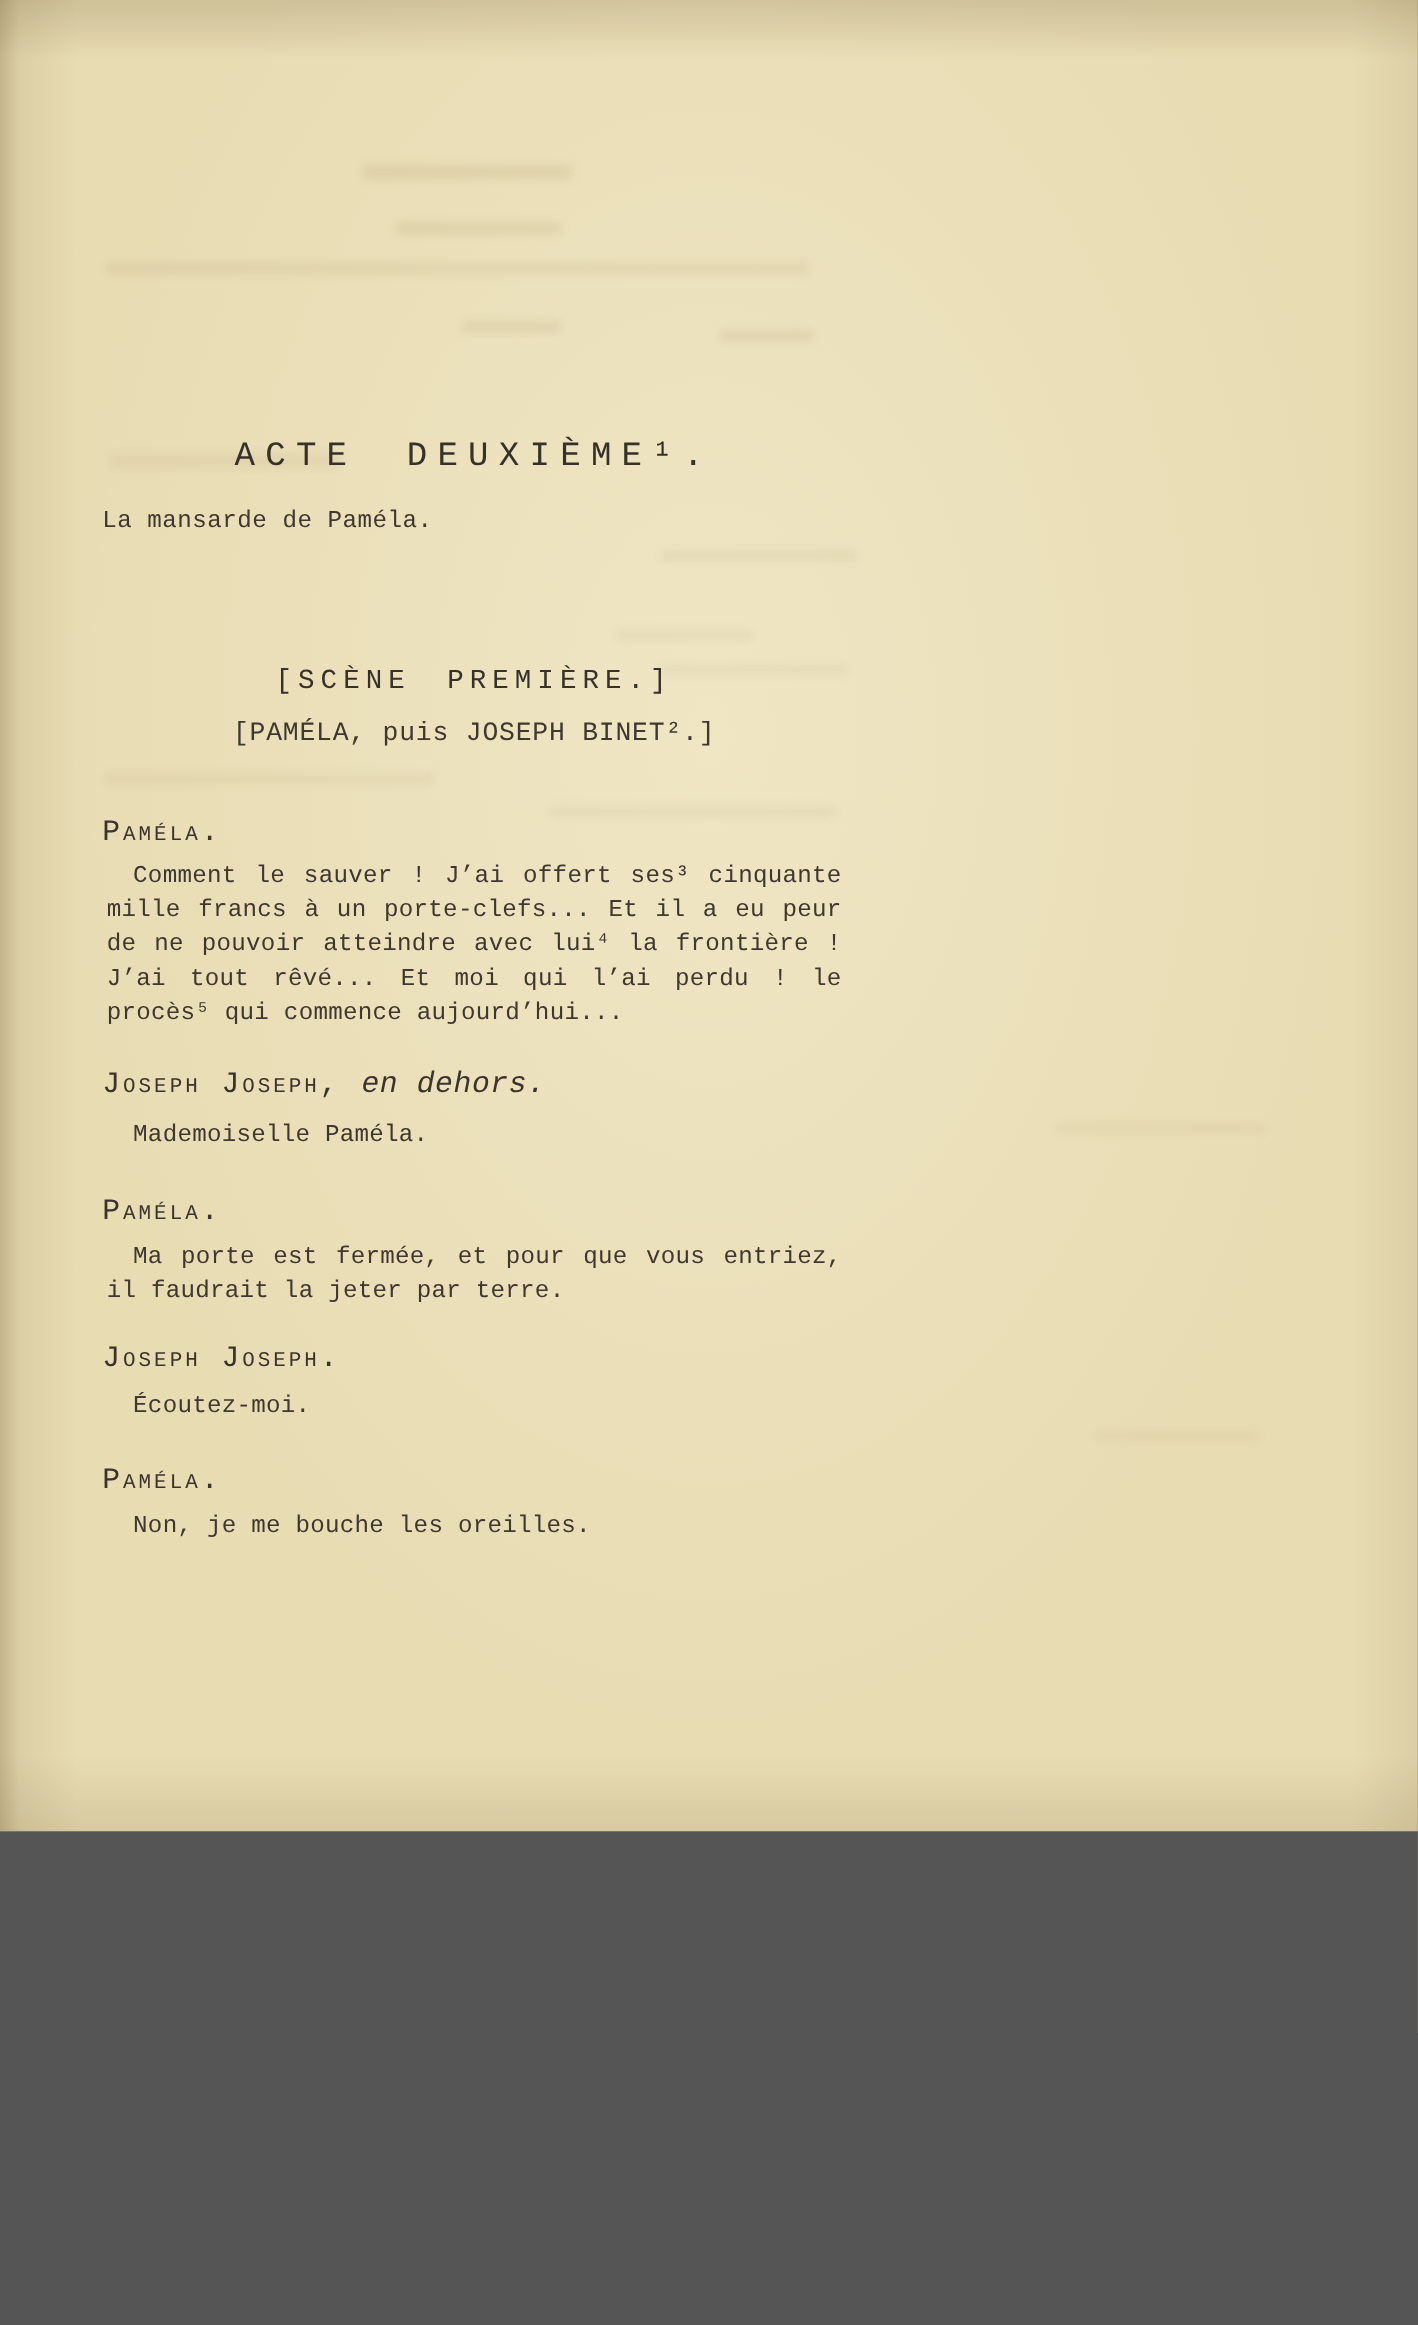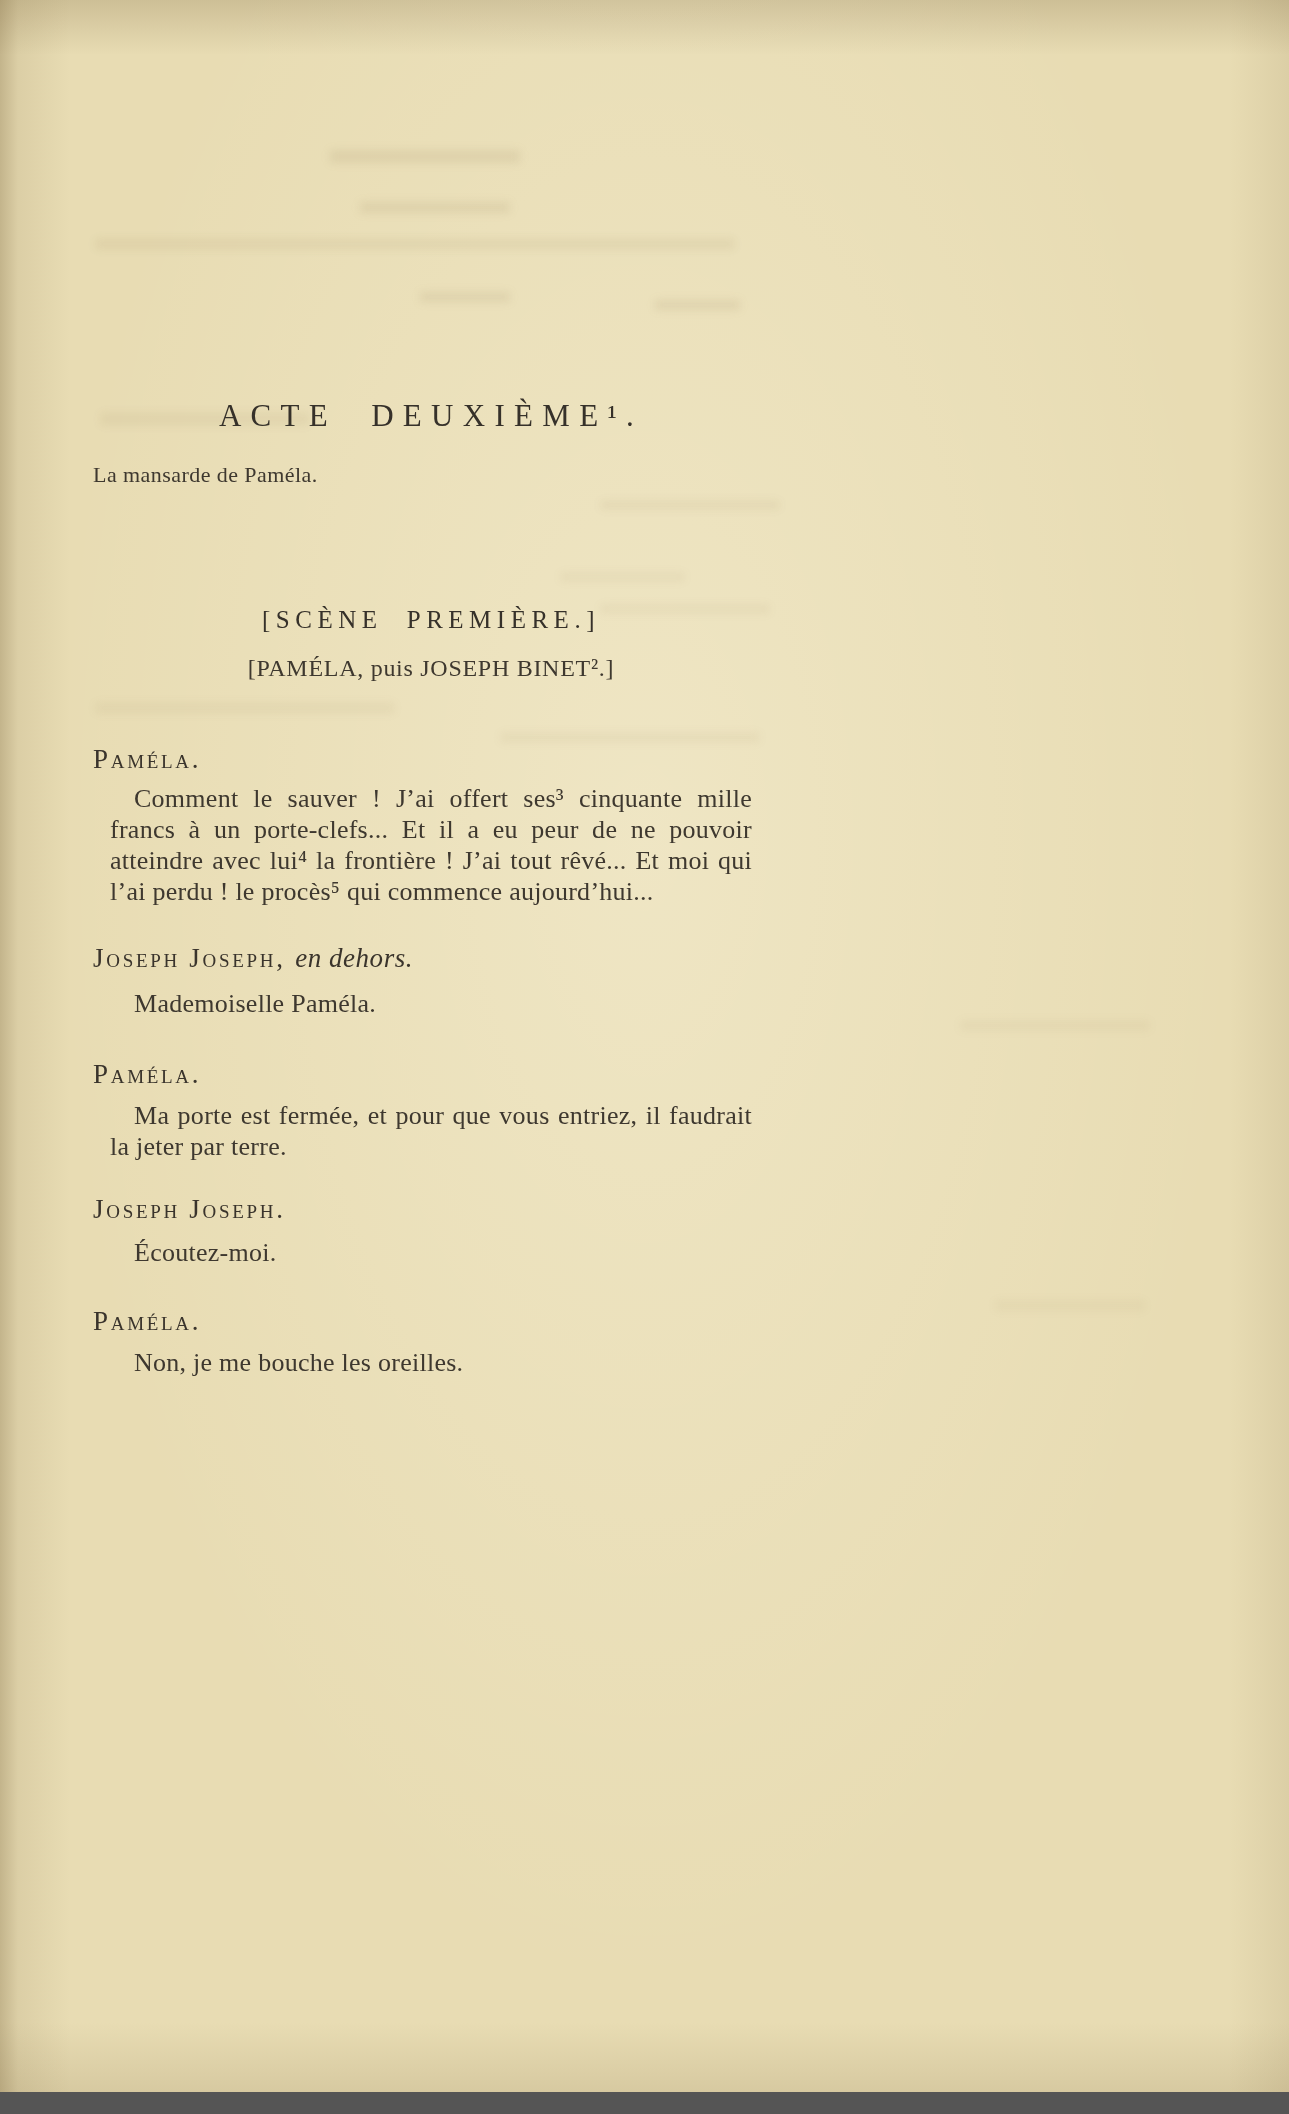--- a/index.html
+++ b/index.html
@@ -1,23 +1,23 @@
 <!DOCTYPE html>
 <html><head>
 <meta charset="utf-8">
 <style>
   html, body { margin: 0; padding: 0; background: #555; }
 
   .page {
     position: relative;
     width: 1289px;
-    height: 2092px;
+    height: 1665px;
     margin: 0 auto;
     overflow: hidden;
-    font-family: Liberation Serif, serif;
+    font-family: Liberation Mono, monospace;
     color: #3e382f;
     background:
       radial-gradient(ellipse at 50% 40%, rgba(255,252,235,0.30), rgba(0,0,0,0) 65%),
       linear-gradient(to right, rgba(110,88,48,0.30) 0px, rgba(110,88,48,0.10) 18px, rgba(110,88,48,0) 70px),
       linear-gradient(to bottom, rgba(110,88,48,0.22) 0px, rgba(110,88,48,0) 55px),
       linear-gradient(to left, rgba(110,88,48,0.10) 0px, rgba(110,88,48,0) 60px),
       linear-gradient(to top, rgba(110,88,48,0.14) 0px, rgba(110,88,48,0) 70px),
       #e8dcb3;
   }
 
@@ -79,25 +79,25 @@
   .speaker-name {
     font-variant: small-caps;
   }
 
   .stage-direction {
     font-style: italic;
     letter-spacing: 0.02em;
   }
 
   .dialogue-text {
-    font-size: 26px;
+    font-size: 22px;
     line-height: 31px;
     text-align: justify;
     text-indent: 24px;
-    margin: 17px;
+    margin: 4px;
     letter-spacing: 0.01em;
   }
 
   .mt-62 { margin-top: 62px; }
   .mt-40 { margin-top: 40px; }
   .mt-38 { margin-top: 38px; }
   .mt-36 { margin-top: 36px; }
   .mt-32 { margin-top: 32px; }
   .mt-14 { margin-top: 14px; }
   .mt-12 { margin-top: 12px; }

